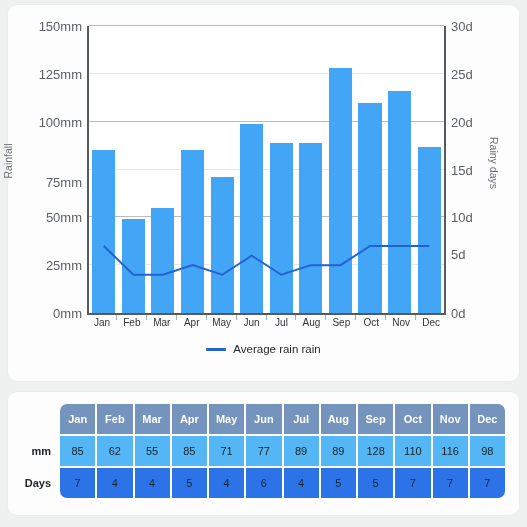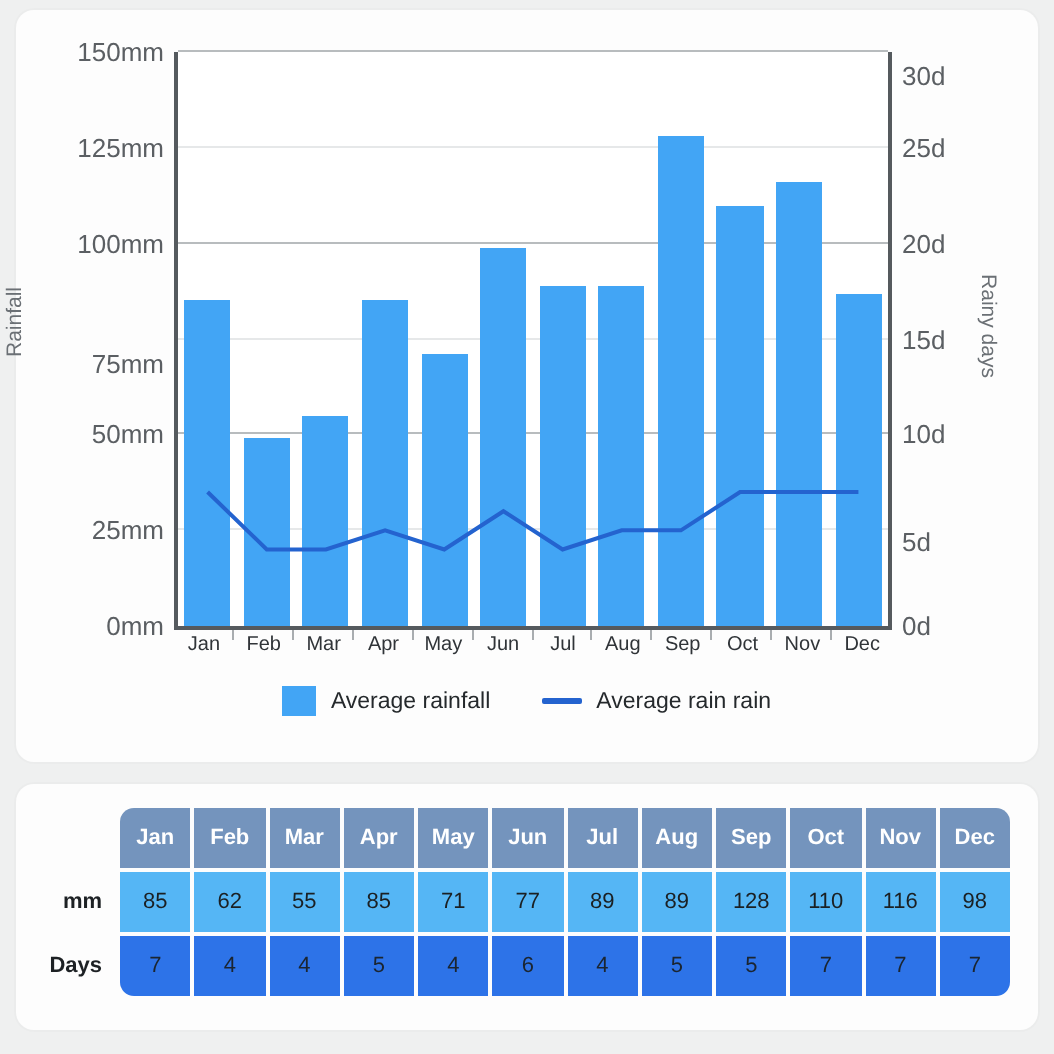--- a/index.html
+++ b/index.html
@@ -281,26 +281,26 @@
           <div class="ytick" style="top: 287px;">0mm</div>
           <div class="ytick" style="top: 239.167px;">25mm</div>
           <div class="ytick" style="top: 191.333px;">50mm</div>
           <div class="ytick" style="top: 156px; text-align: right;">75mm</div>
           <div class="ytick" style="top: 95.6667px;">100mm</div>
           <div class="ytick" style="top: 47.8333px;">125mm</div>
           <div class="ytick" style="top: 0px;">150mm</div>
         </div>
       <div class="y-right-axis" id="y-right-axis">
           <div class="ytick" style="top: 287px;">0d</div>
-          <div class="ytick" style="top: 245px;">5d</div>
+          <div class="ytick" style="top: 228px;">5d</div>
           <div class="ytick" style="top: 191.333px;">10d</div>
           <div class="ytick" style="top: 143.5px;">15d</div>
           <div class="ytick" style="top: 95.6667px;">20d</div>
           <div class="ytick" style="top: 47.8333px;">25d</div>
-          <div class="ytick" style="top: 0px; margin-top: 12px;">30d</div>
+          <div class="ytick" style="top: 0px;">30d</div>
         </div>
 
       <div class="plot">
         <div class="gridlines" id="gridlines">
             <div class="gridline faint" style="bottom: 47.8333px;"></div>
             <div class="gridline" style="bottom: 95.6667px;"></div>
             <div class="gridline faint" style="bottom: 143.5px;"></div>
             <div class="gridline" style="bottom: 191.333px;"></div>
             <div class="gridline faint" style="bottom: 239.167px;"></div>
             <div class="gridline" style="bottom: 287px;"></div>
@@ -373,24 +373,20 @@
           <div class="xtick">Jun</div>
           <div class="xtick">Jul</div>
           <div class="xtick">Aug</div>
           <div class="xtick">Sep</div>
           <div class="xtick">Oct</div>
           <div class="xtick">Nov</div>
           <div class="xtick">Dec</div>
         </div>
 
       <div class="legend" id="legend">
-          <div class="legend-item">
-            <span class="legend-swatch" style="background: rgb(66, 165, 245);"></span>
-            <span>Average rainfall</span>
-          </div>
           <div class="legend-item">
             <span class="legend-line" style="background: rgb(36, 99, 207);"></span>
             <span>Average rain rain</span>
           </div>
         </div>
     </div>
   </div>
 
   <div class="card" id="table-card">
     <div class="grid" id="data-grid">

